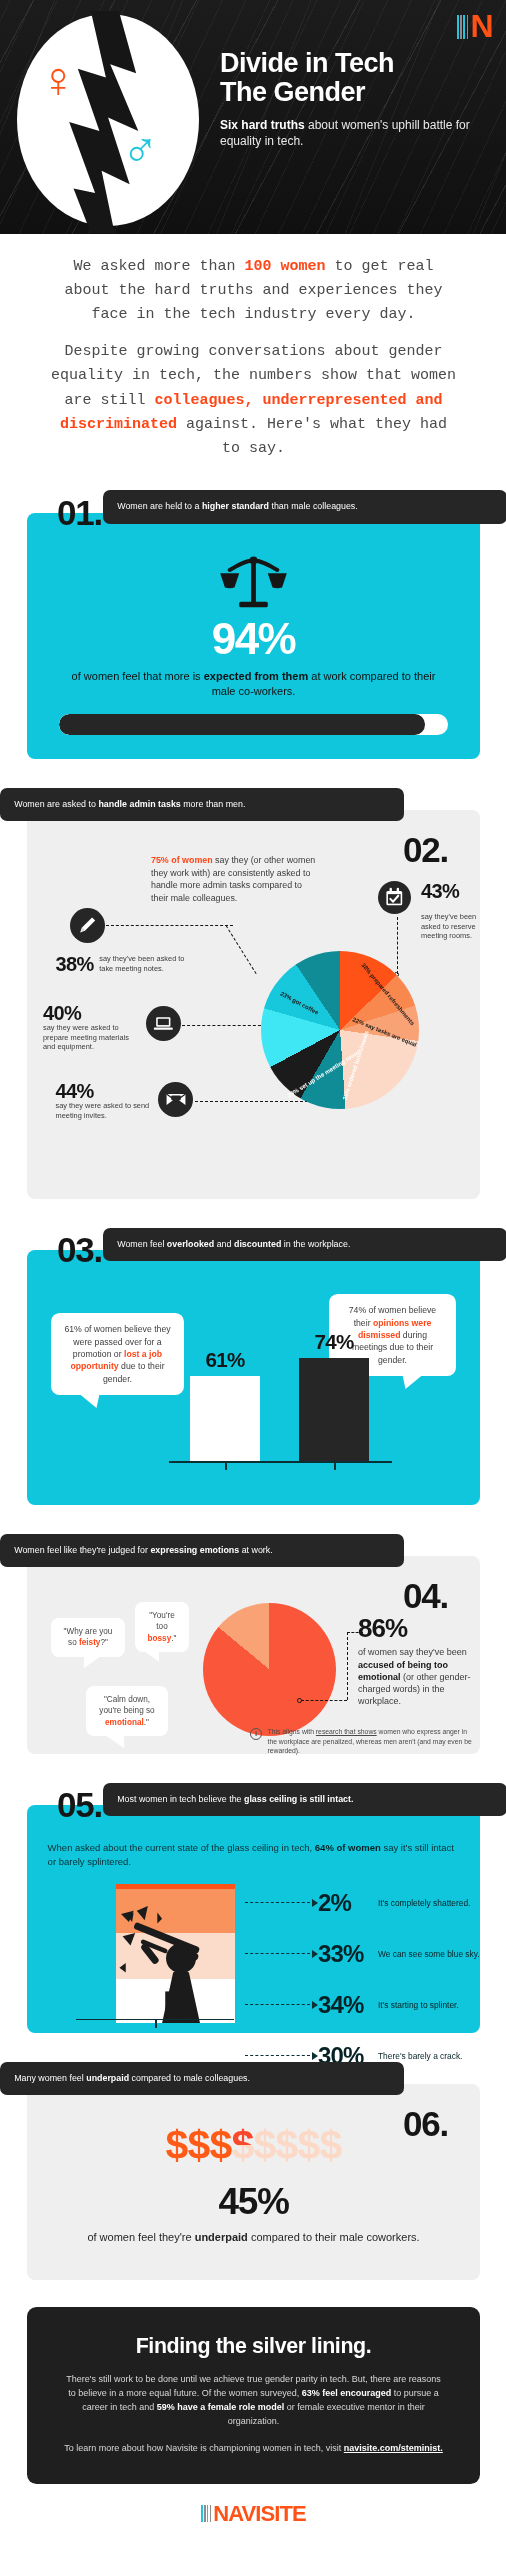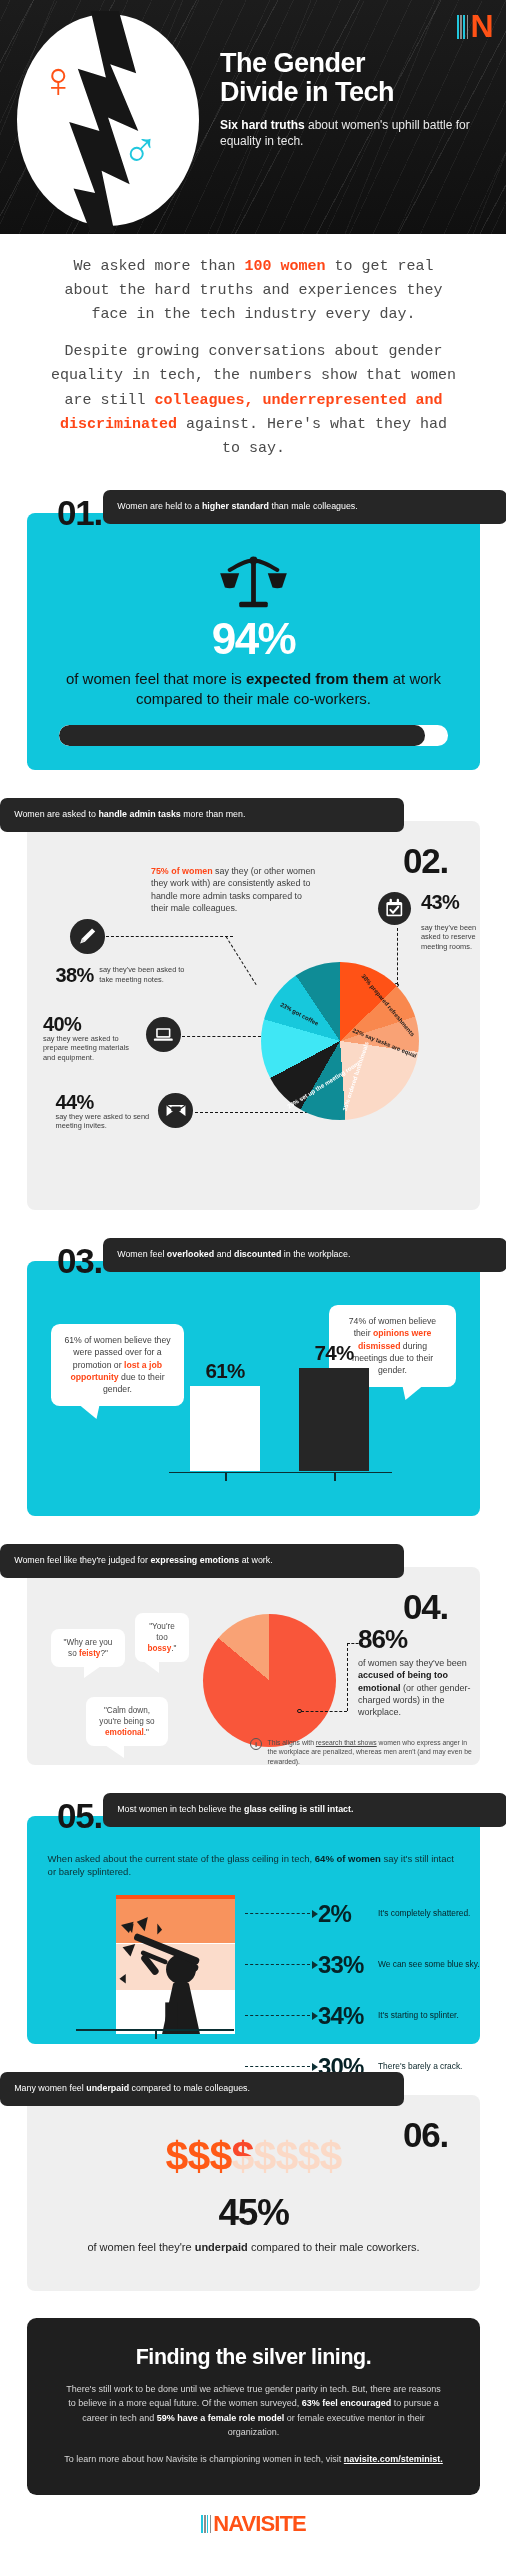--- a/index.html
+++ b/index.html
@@ -74,21 +74,21 @@
   .card.grey { background:#efefef; }
   .sec-head.left .num { left:30px; }
   .sec-head.left .tag { left:76px; right:-27px; }
   .sec-head.right .num { right:32px;margin-top:40px; }
   .sec-head.right .tag { right:76px; left:-27px; }
 
   
   .s1 { margin-top:-22px; padding:41px 32px 24px; text-align:center; }
   .scale-ico { width:73px; height:59px; margin:0 auto 4.7px; position:relative; }
   .big-pct { font-size:44px; font-weight:bold; color:#fff; letter-spacing:-1.6px; line-height:1; }
-  .s1-cap { margin-top:8px; font-size:15px; line-height:1.32; color:#111; }
+  .s1-cap { margin-top:8px; font-size:11px; line-height:1.32; color:#111; }
   .s1-cap b { font-weight:bold; }
   .bar-track { margin:16px auto 0; width:100%; height:20.6px; background:#fff; border-radius:10.3px; position:relative; overflow:hidden; }
   .bar-fill { position:absolute; left:0; top:0; bottom:0; background:#262626; border-radius:10.3px; }
 
   
   .s2 { margin-top:-22px; padding:36px 12.7px 17.4px; height:389px; }
   .s2-lead { position:absolute; left:124px; top:44px; width:168px; font-size:8.9px; line-height:1.42; color:#3b3b3b; }
   .s2-lead b { color:#FF4617; }
   .stat { position:absolute; }
   .stat .pct { font-size:20px; font-weight:bold; color:#161616; letter-spacing:-0.6px; line-height:1; }
@@ -228,22 +228,22 @@
           <i></i>
           <i></i>
           <i></i>
           <i></i>
         </span>
       <span class="nletter">N</span>
     </div>
 
     <div class="hero-text">
       <div class="hero-title">
+        <div>Divide in Tech</div>
         <div>The Gender</div>
-        <div>Divide in Tech</div>
       </div>
       <div class="hero-sub"><b>Six hard truths</b><span> about women's uphill battle for equality in tech.</span></div>
     </div>
   </div>
 
   <div class="intro">
     <p><span>We asked more than </span><b class="o">100 women</b><span> to get real about the hard truths and experiences they face in the tech industry every day.</span></p>
     <p><span>Despite growing conversations about gender equality in tech, the numbers show that women are still </span><b class="o">colleagues, underrepresented and discriminated</b><span> against. Here's what they had to say.</span></p>
   </div>
 

